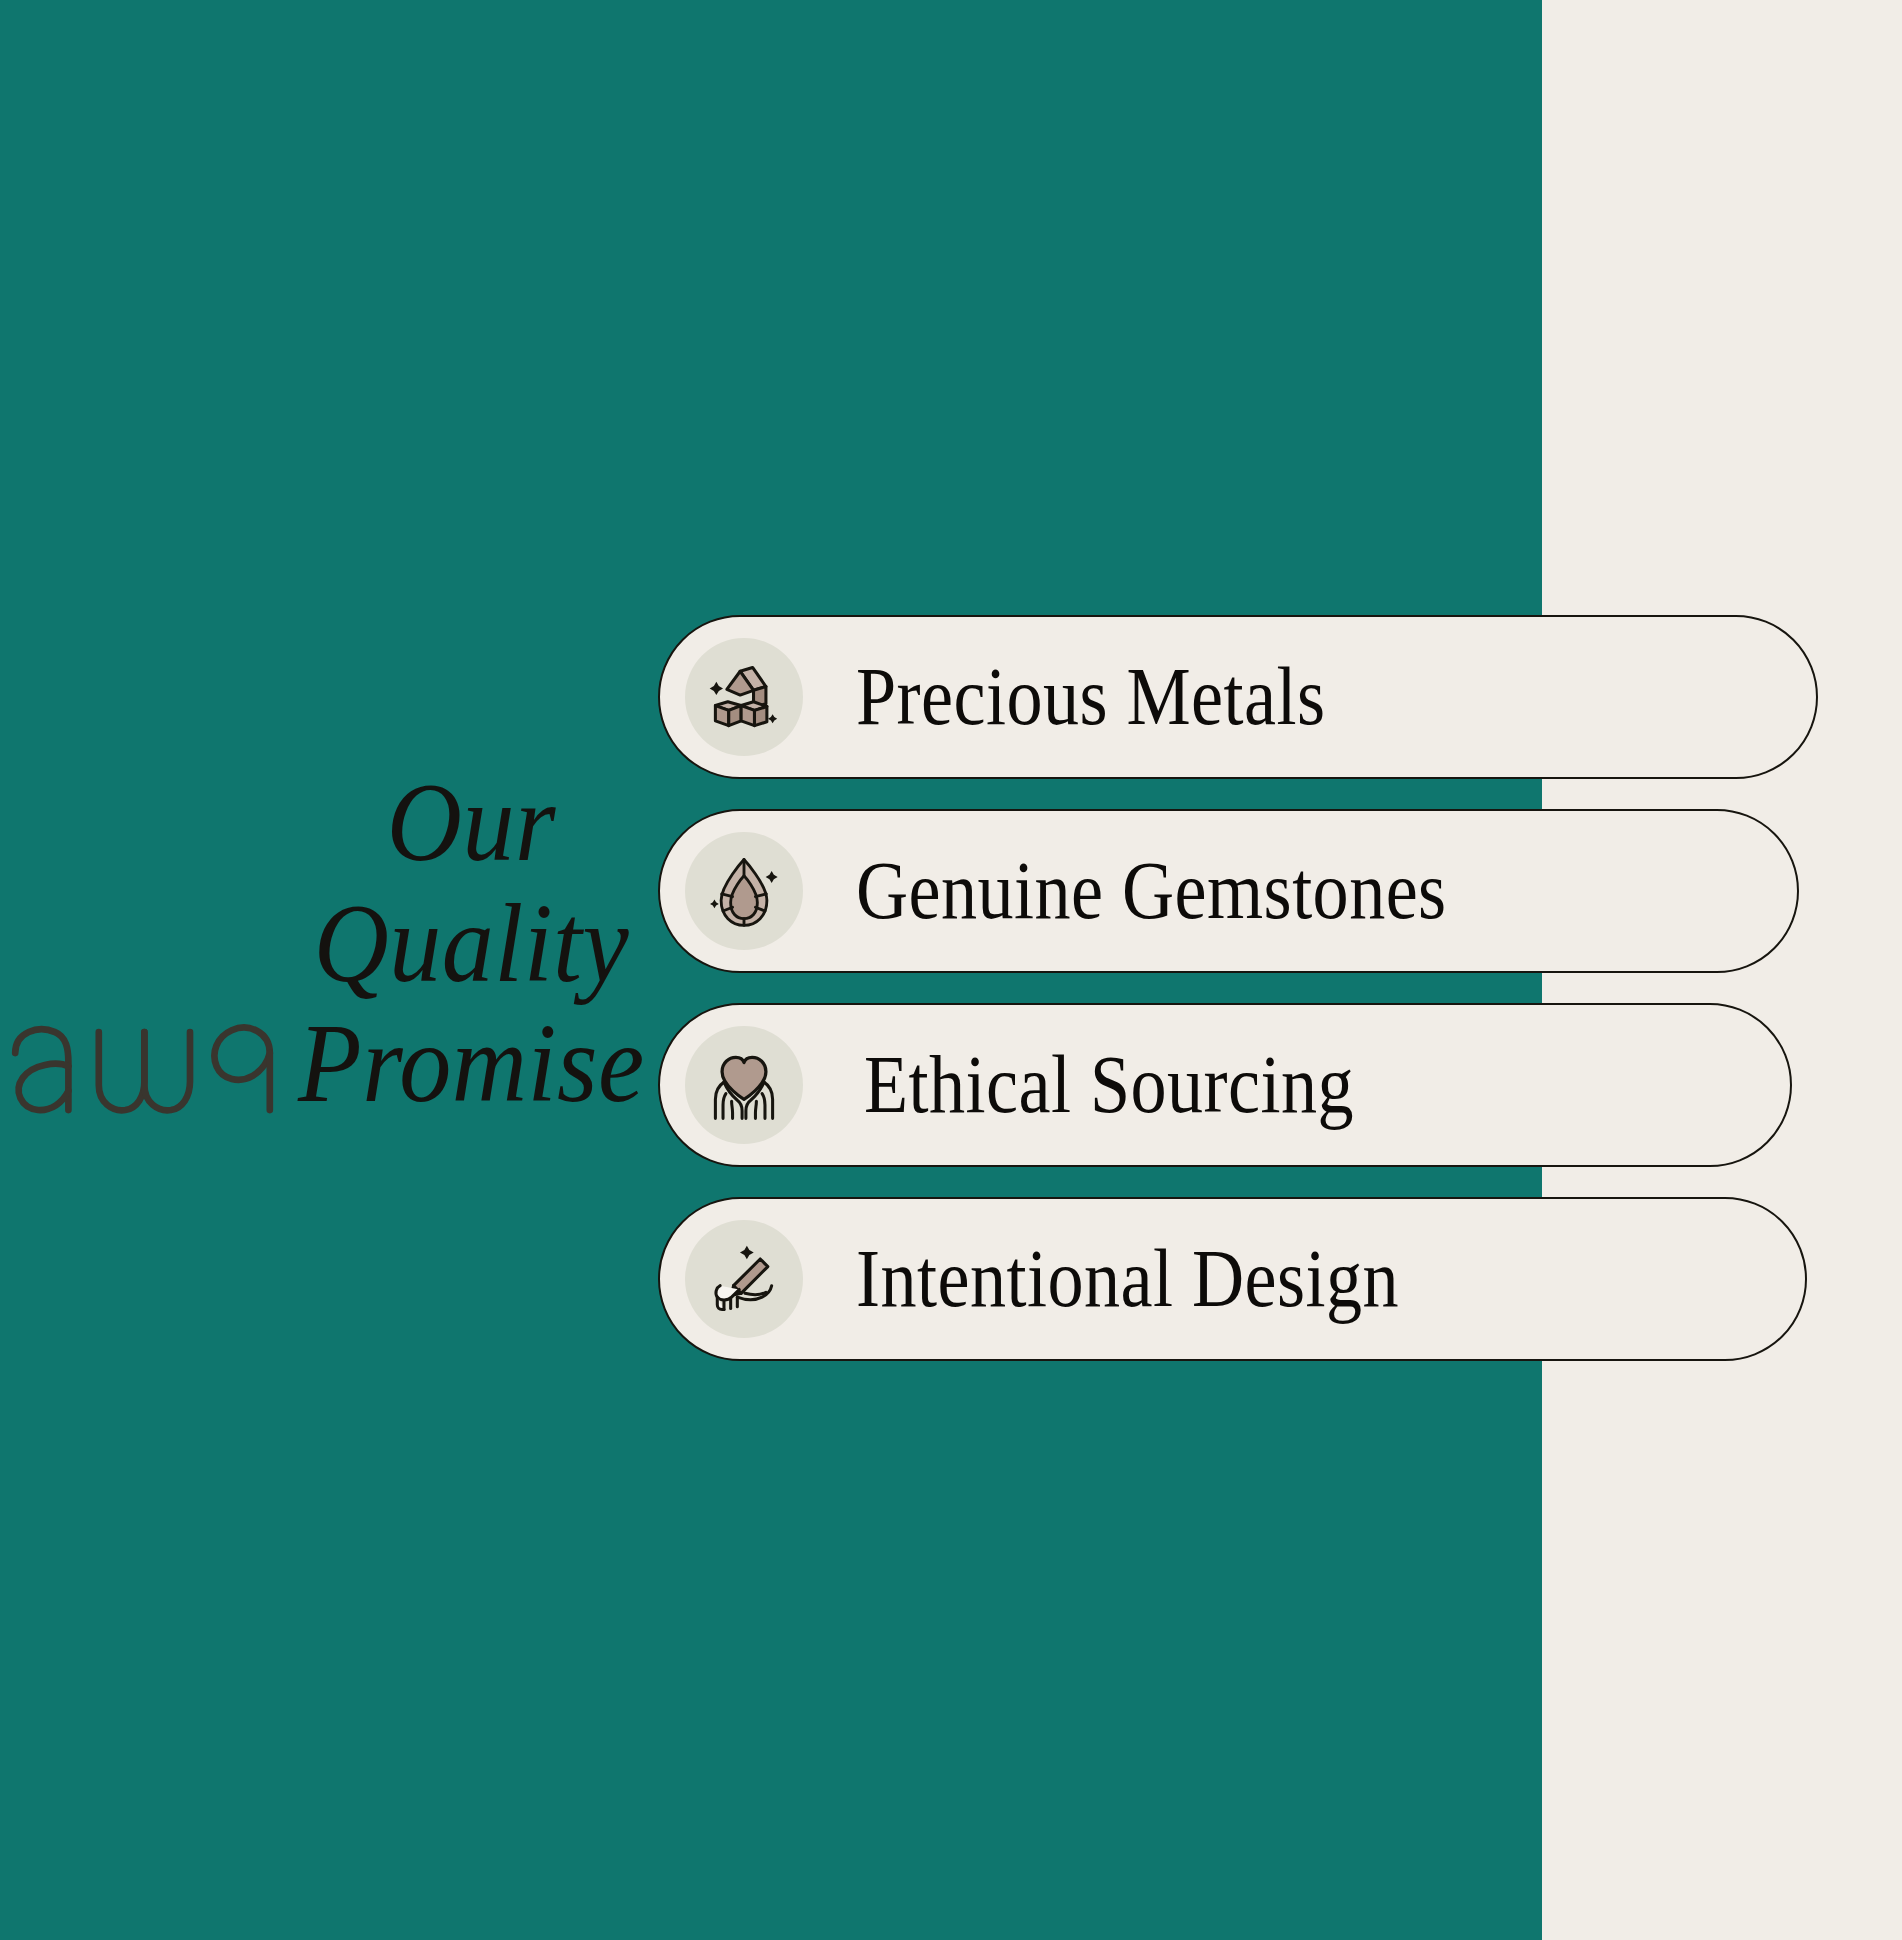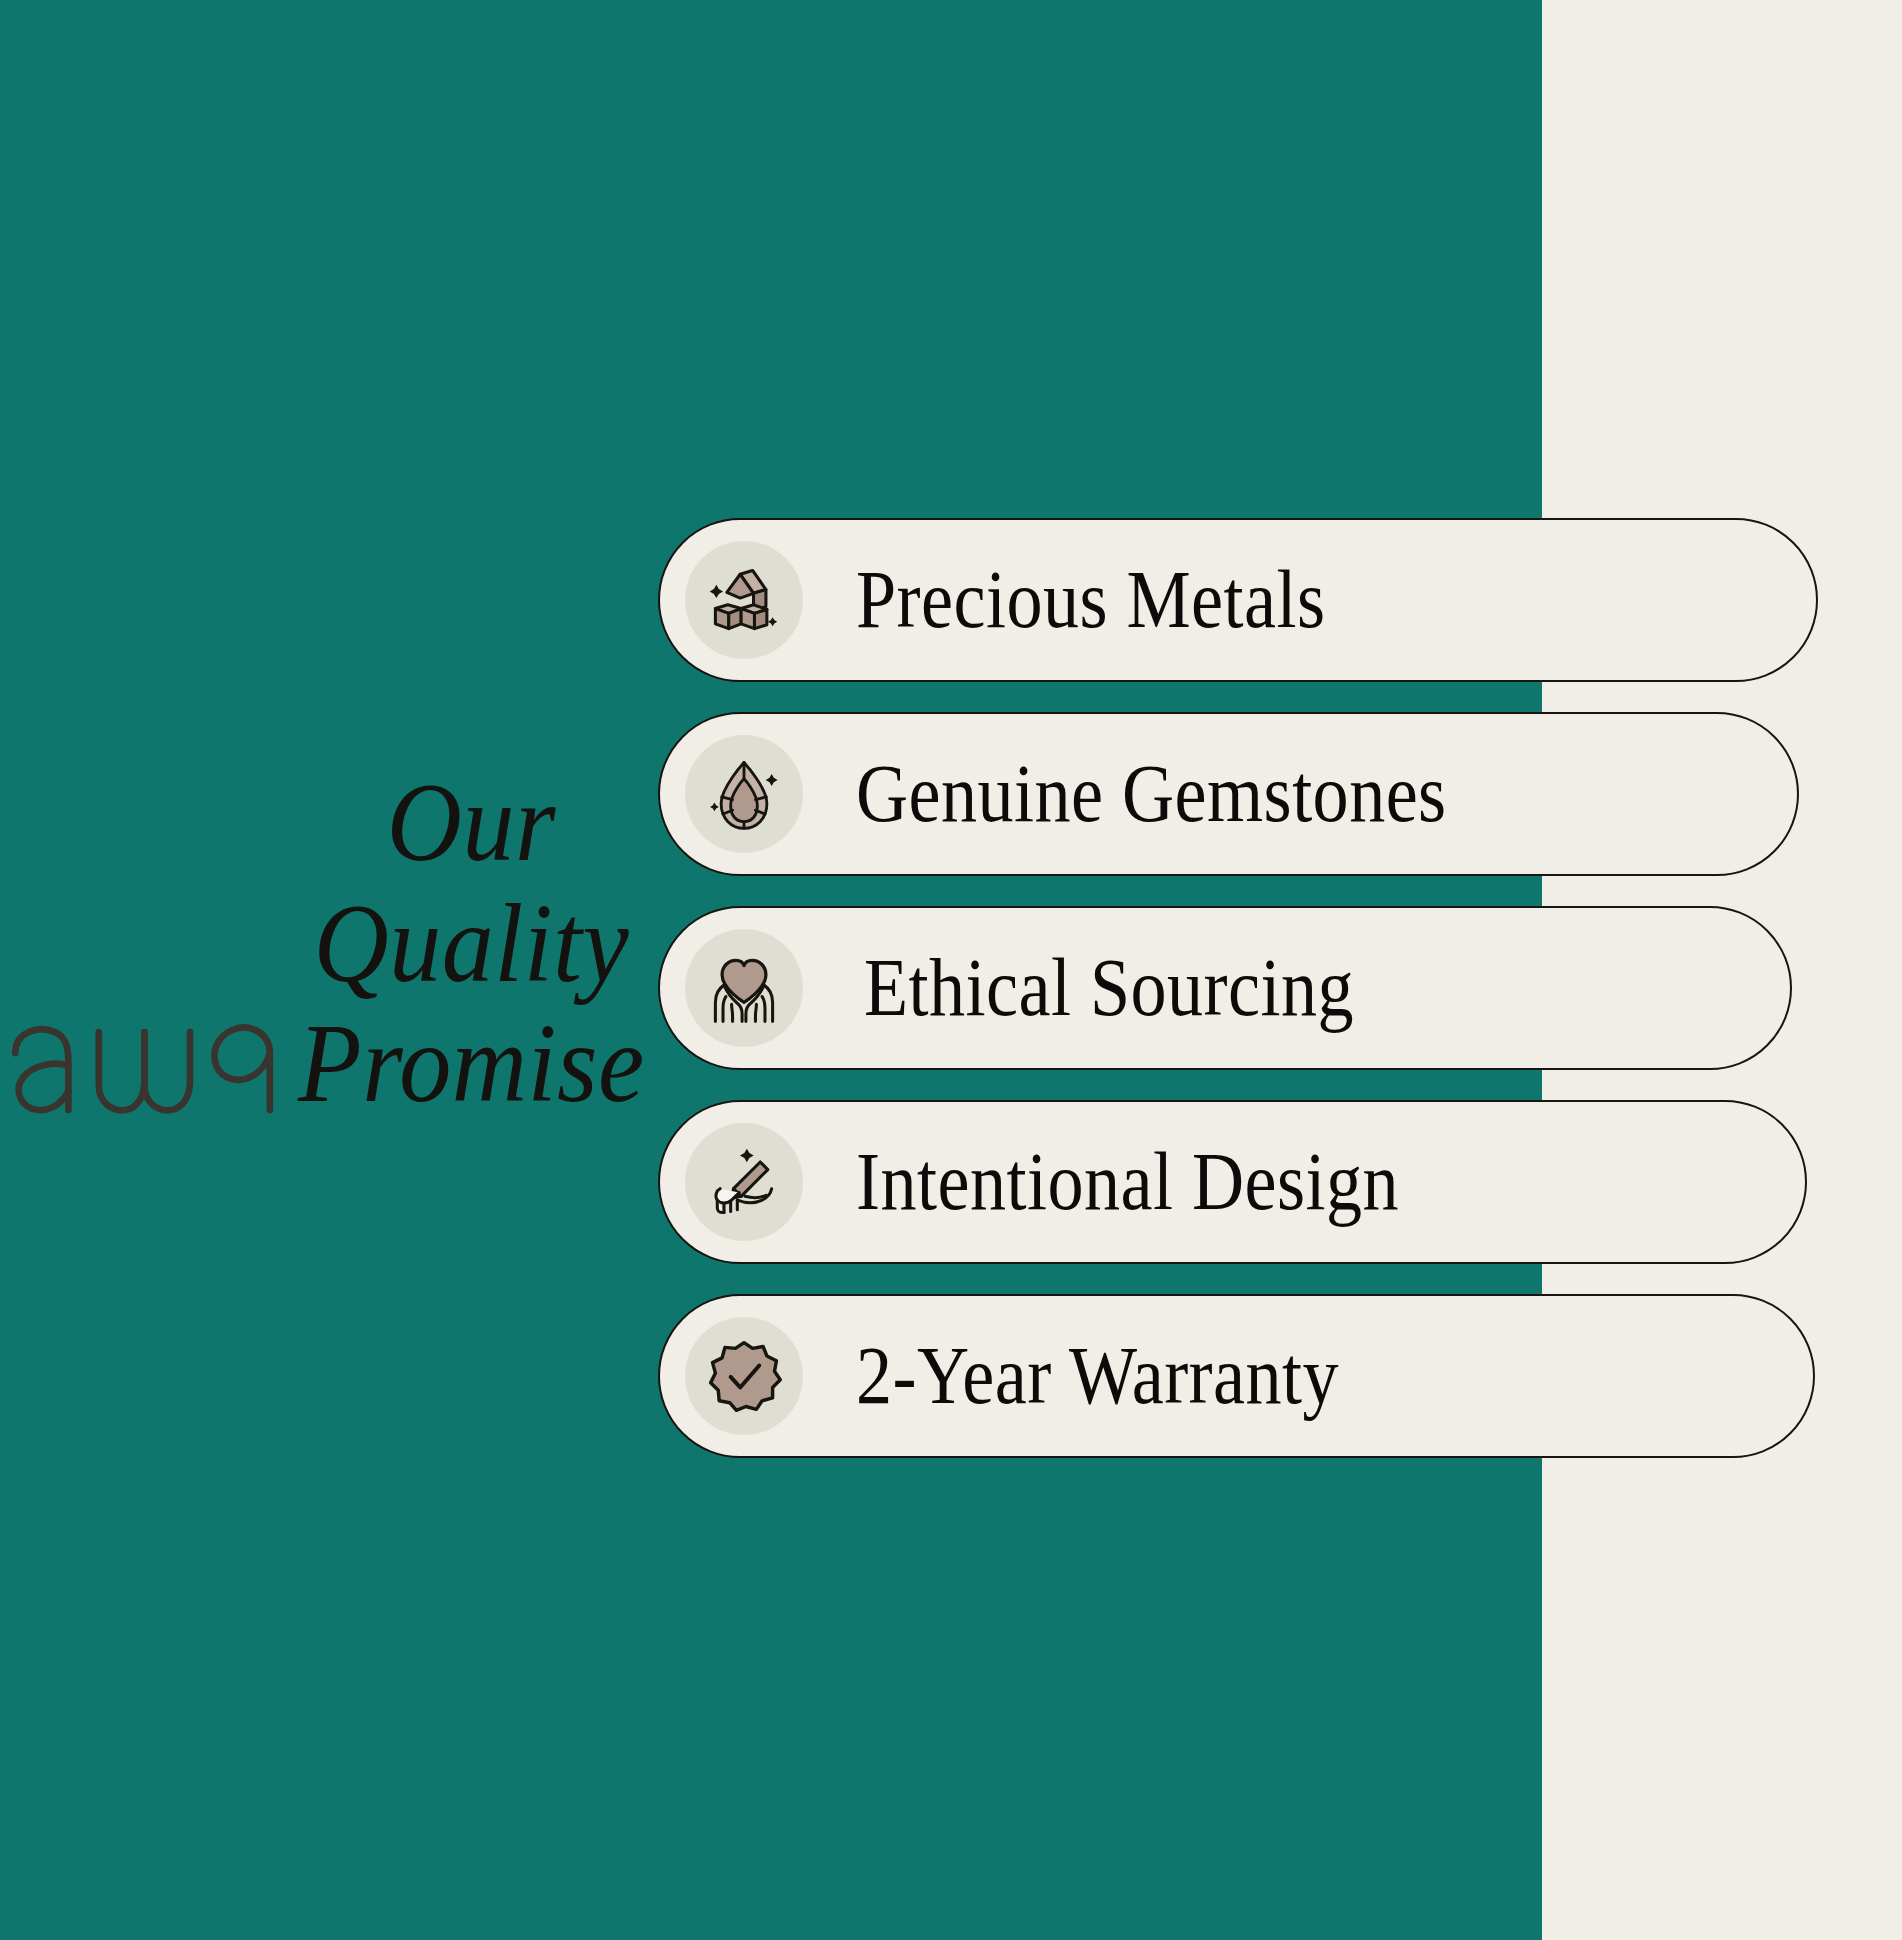--- a/index.html
+++ b/index.html
@@ -209,25 +209,16 @@
             <path d="M44 58 C52 60, 60 60, 66 57" fill="none"></path>
           </g>
           <g fill="#17150F">
             <path d="M46 8 l2.6 4.6 4.6 2.6 -4.6 2.6 -2.6 4.6 -2.6 -4.6 -4.6 -2.6 4.6 -2.6 Z"></path>
           </g>
         </svg>
       </div>
       <div class="promise-label">Intentional Design</div>
     </div>
 
-    <div class="promise-pill w5">
-      <div class="promise-icon-wrap">
-        <svg width="82" height="82" viewBox="0 0 86 86" fill="none" aria-hidden="true">
-          <path d="M43 8 L52 14 L63 12 L67 22 L77 27 L75 38 L81 47 L73 55 L73 66 L62 69 L56 78 L45 75 L35 79 L28 71 L17 69 L16 58 L8 50 L13 40 L10 29 L20 24 L23 13 L34 14 Z" fill="#B09A8E" stroke="#17150F" stroke-width="3.6" stroke-linejoin="round"></path>
-          <path d="M29 44 L39 55 L59 32" stroke="#17150F" stroke-width="4.2" fill="none" stroke-linecap="round" stroke-linejoin="round"></path>
-        </svg>
-      </div>
-      <div class="promise-label">2-Year Warranty</div>
-    </div>
 
   </div>
 </div>
 
 
 </body></html>

